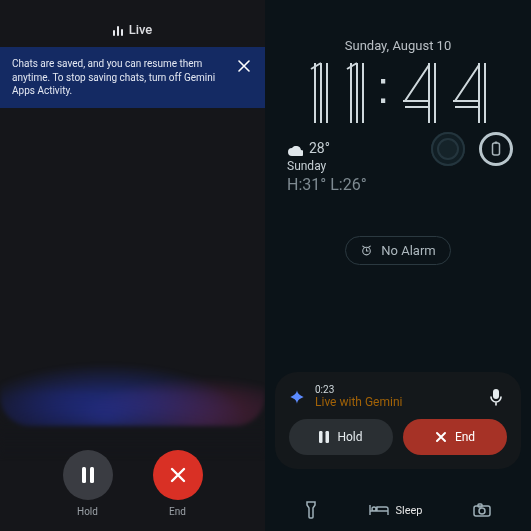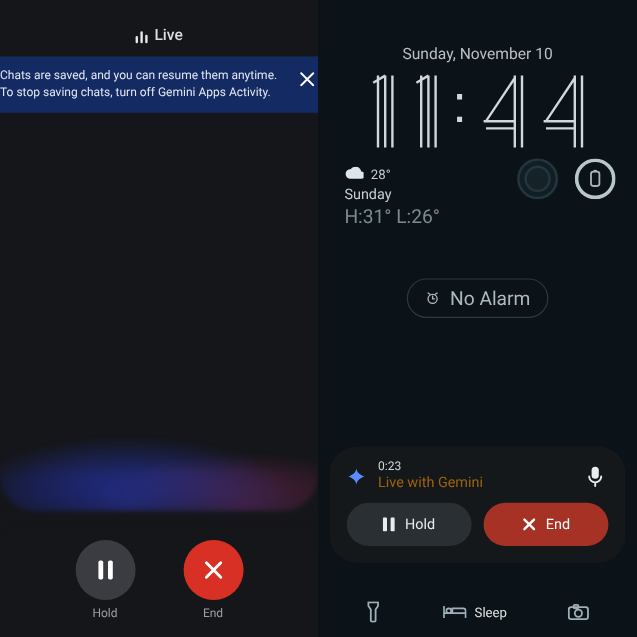--- a/index.html
+++ b/index.html
@@ -8,21 +8,21 @@
   .pane { position:relative; height:531px; }
   .left { width:265px; background:#15161a; }
   .right { width:266px; background:#0b1318; }
 
   
   .l-header { display:flex; align-items:center; justify-content:center; gap:6px; padding-top:22px; color:#dcdde1; font-size:13px; font-weight:500; }
   .eq { display:flex; align-items:flex-end; gap:2px; height:12px; }
   .eq i { display:block; width:2px; background:#e5e7eb; border-radius:1px; }
   .eq i:nth-child(1){height:6px;} .eq i:nth-child(2){height:10px;} .eq i:nth-child(3){height:7px;}
 
-  .banner { margin-top:10px; background:#142a63; padding:10px 0; display:flex; align-items:flex-start; gap:10px; }
+  .banner { margin-top:10px; background:#142a63; padding:10px 12px; display:flex; align-items:flex-start; gap:10px; }
   .banner-text { flex:1; color:#e4e8f2; font-size:10px; line-height:1.35; }
   .banner-x { width:18px; height:18px; display:flex; align-items:center; justify-content:center; color:#fff; cursor:pointer; flex-shrink:0; }
 
   .l-glow {
     position:absolute; left:0; right:0; bottom:105px; height:130px;
     background:
       radial-gradient(ellipse 200px 80px at 40% 95%, rgba(40,60,200,0.85), rgba(40,60,200,0) 70%),
       radial-gradient(ellipse 180px 70px at 75% 100%, rgba(190,50,120,0.55), rgba(190,50,120,0) 70%),
       radial-gradient(ellipse 120px 60px at 20% 100%, rgba(20,20,60,0.9), rgba(20,20,60,0) 70%);
     filter: blur(2px);
@@ -43,30 +43,30 @@
   
   .r-top { padding-top:38px; text-align:center; color:#aab6bd; }
   .r-date { font-size:13px; font-weight:400; color:#d8dee3; opacity:.85;}
   .r-time { font-family: "Arial", sans-serif; letter-spacing:2px; margin-top:4px; }
   .clock { display:flex; justify-content:center; align-items:center; gap:6px; }
   .digit-svg { height:72px; }
   .colon { font-size:44px; color:#cfd8dc; line-height:1; padding:0 2px 10px; }
 
   .r-weather { margin-top:10px; display:flex; align-items:flex-start; padding:0 22px; gap:8px; }
   .w-txt { flex:1; color:#c6cfd4; font-size:12px; line-height:1.35; }
-  .w-line1 { display:flex; align-items:flex-start; gap:6px; font-size:11px; }
+  .w-line1 { display:flex; align-items:flex-end; gap:6px; font-size:14px; }
   .w-sub { color:#7e8a91; font-size:16px; }
 
   .r-rings { position:absolute; right:18px; top:132px; display:flex; gap:14px; align-items:center; }
   .ring { width:34px; height:34px; border-radius:50%; display:flex; align-items:center; justify-content:center; }
   .ring.a { background:radial-gradient(circle,#1a2a31 40%,transparent 42%); box-shadow:inset 0 0 0 2px #2f444e, inset 0 0 0 6px #14232a, inset 0 0 0 8px #2f444e; opacity:.7;}
   .ring.b { box-shadow:inset 0 0 0 3px #b9c6cc; }
   .ring.b svg { opacity:.9; }
 
-  .alarm-chip { margin:40px auto 0; width:max-content; border:1px solid #2b3940; border-radius:18px; padding:6px 14px; display:flex; align-items:center; gap:8px; color:#aeb9bf; font-size:16px; }
+  .alarm-chip { margin:40px auto 0; width:max-content; border:1px solid #2b3940; border-radius:18px; padding:6px 14px; display:flex; align-items:center; gap:8px; color:#aeb9bf; font-size:13px; }
 
   .media-card { position:absolute; left:10px; right:10px; bottom:62px; background:#14181b; border-radius:22px; padding:12px 14px 14px; }
   .mc-row1 { display:flex; align-items:center; gap:10px; }
   .spark { width:16px; height:16px; flex-shrink:0; }
   .mc-meta { flex:1; display:flex; flex-direction:column; }
   .mc-time { font-size:10px; color:#cfd8dc; }
   .mc-title { font-size:12px; color:#a16207; }
   .mic { width:22px; height:22px; display:flex; align-items:center; justify-content:center; color:#dfe6ea; cursor:pointer; }
 
   .mc-row2 { display:flex; gap:10px; margin-top:10px; }
@@ -121,21 +121,21 @@
               <path d="M3 3 L15 15 M15 3 L3 15" stroke="#fff" stroke-width="2.4" stroke-linecap="round"></path>
             </svg>
         </div>
         <span class="clabel">End</span>
       </div>
     </div>
   </div>
 
   <div class="pane right">
     <div class="r-top">
-      <div class="r-date">Sunday, November 10</div>
+      <div class="r-date">Sunday, August 10</div>
       <div class="r-time">
         <div class="clock">
 
           <svg class="digit-svg" viewBox="0 0 30 72" width="30">
               <g stroke="#cfd8dc" stroke-width="2" fill="none">
                 <path d="M18 6 v60 M12 6 v60 M24 6 v60 M8 12 L18 6"></path>
               </g>
             </svg>
           <svg class="digit-svg" viewBox="0 0 30 72" width="30">
               <g stroke="#cfd8dc" stroke-width="2" fill="none">

